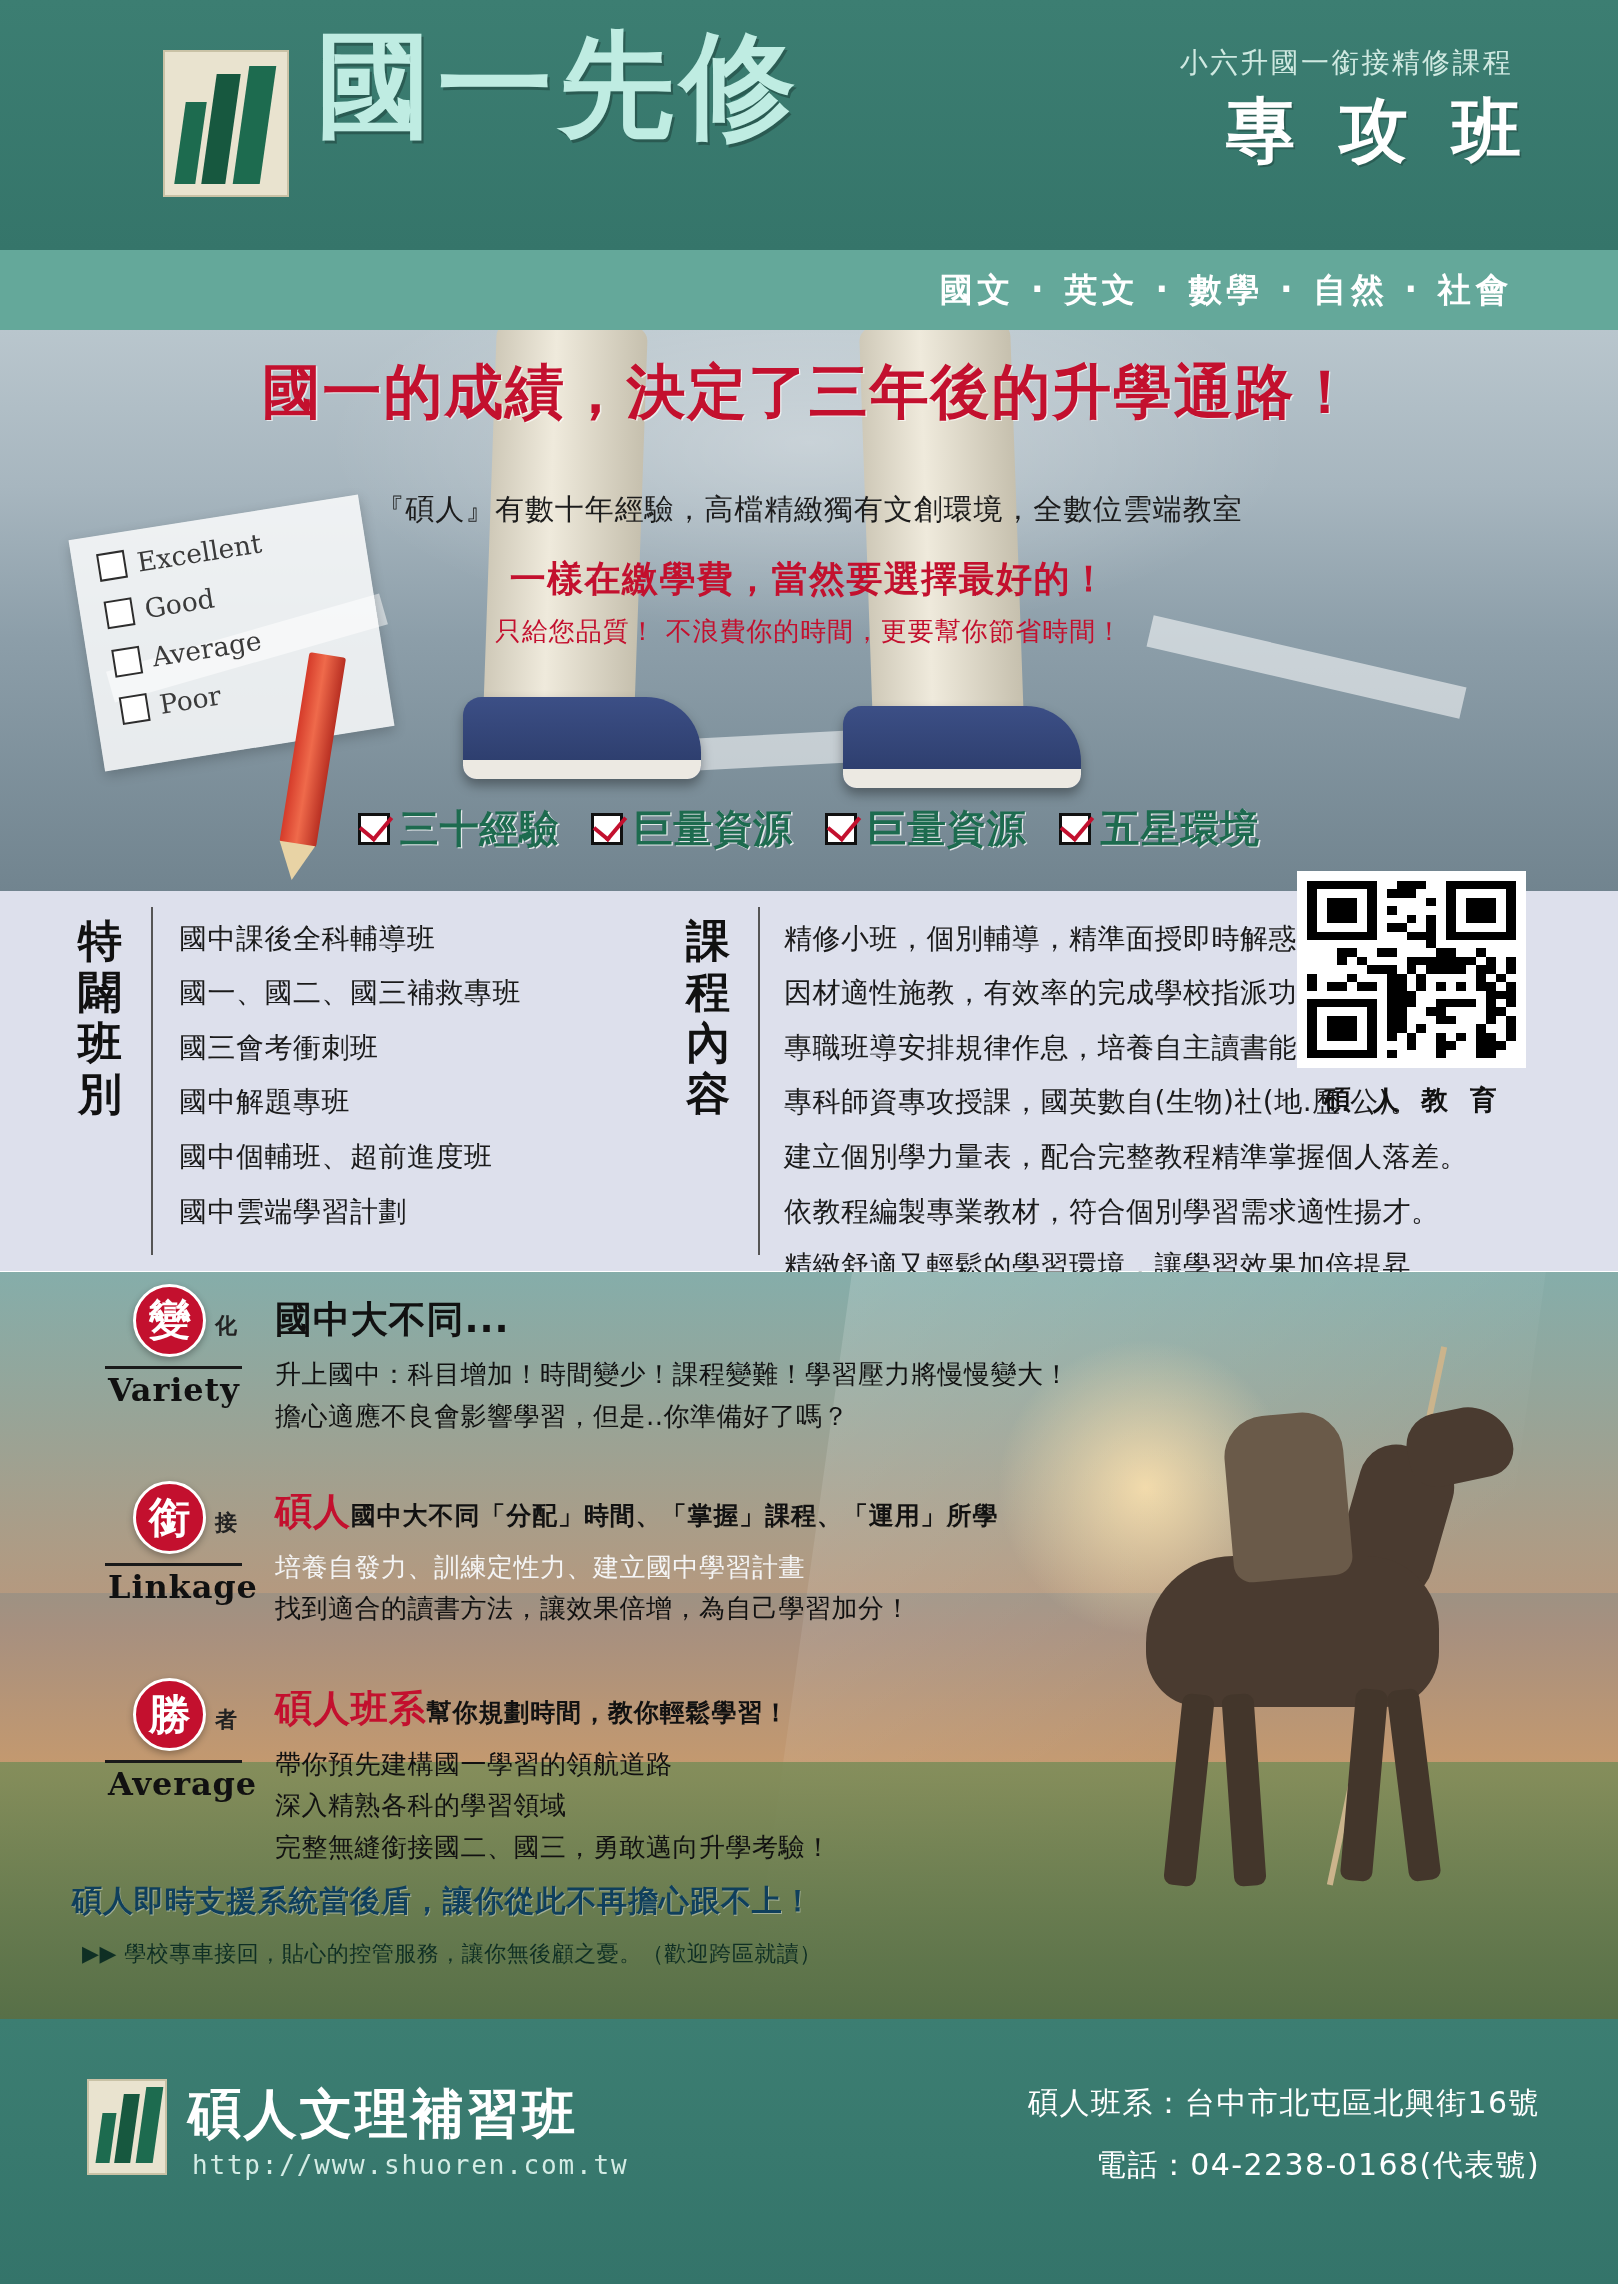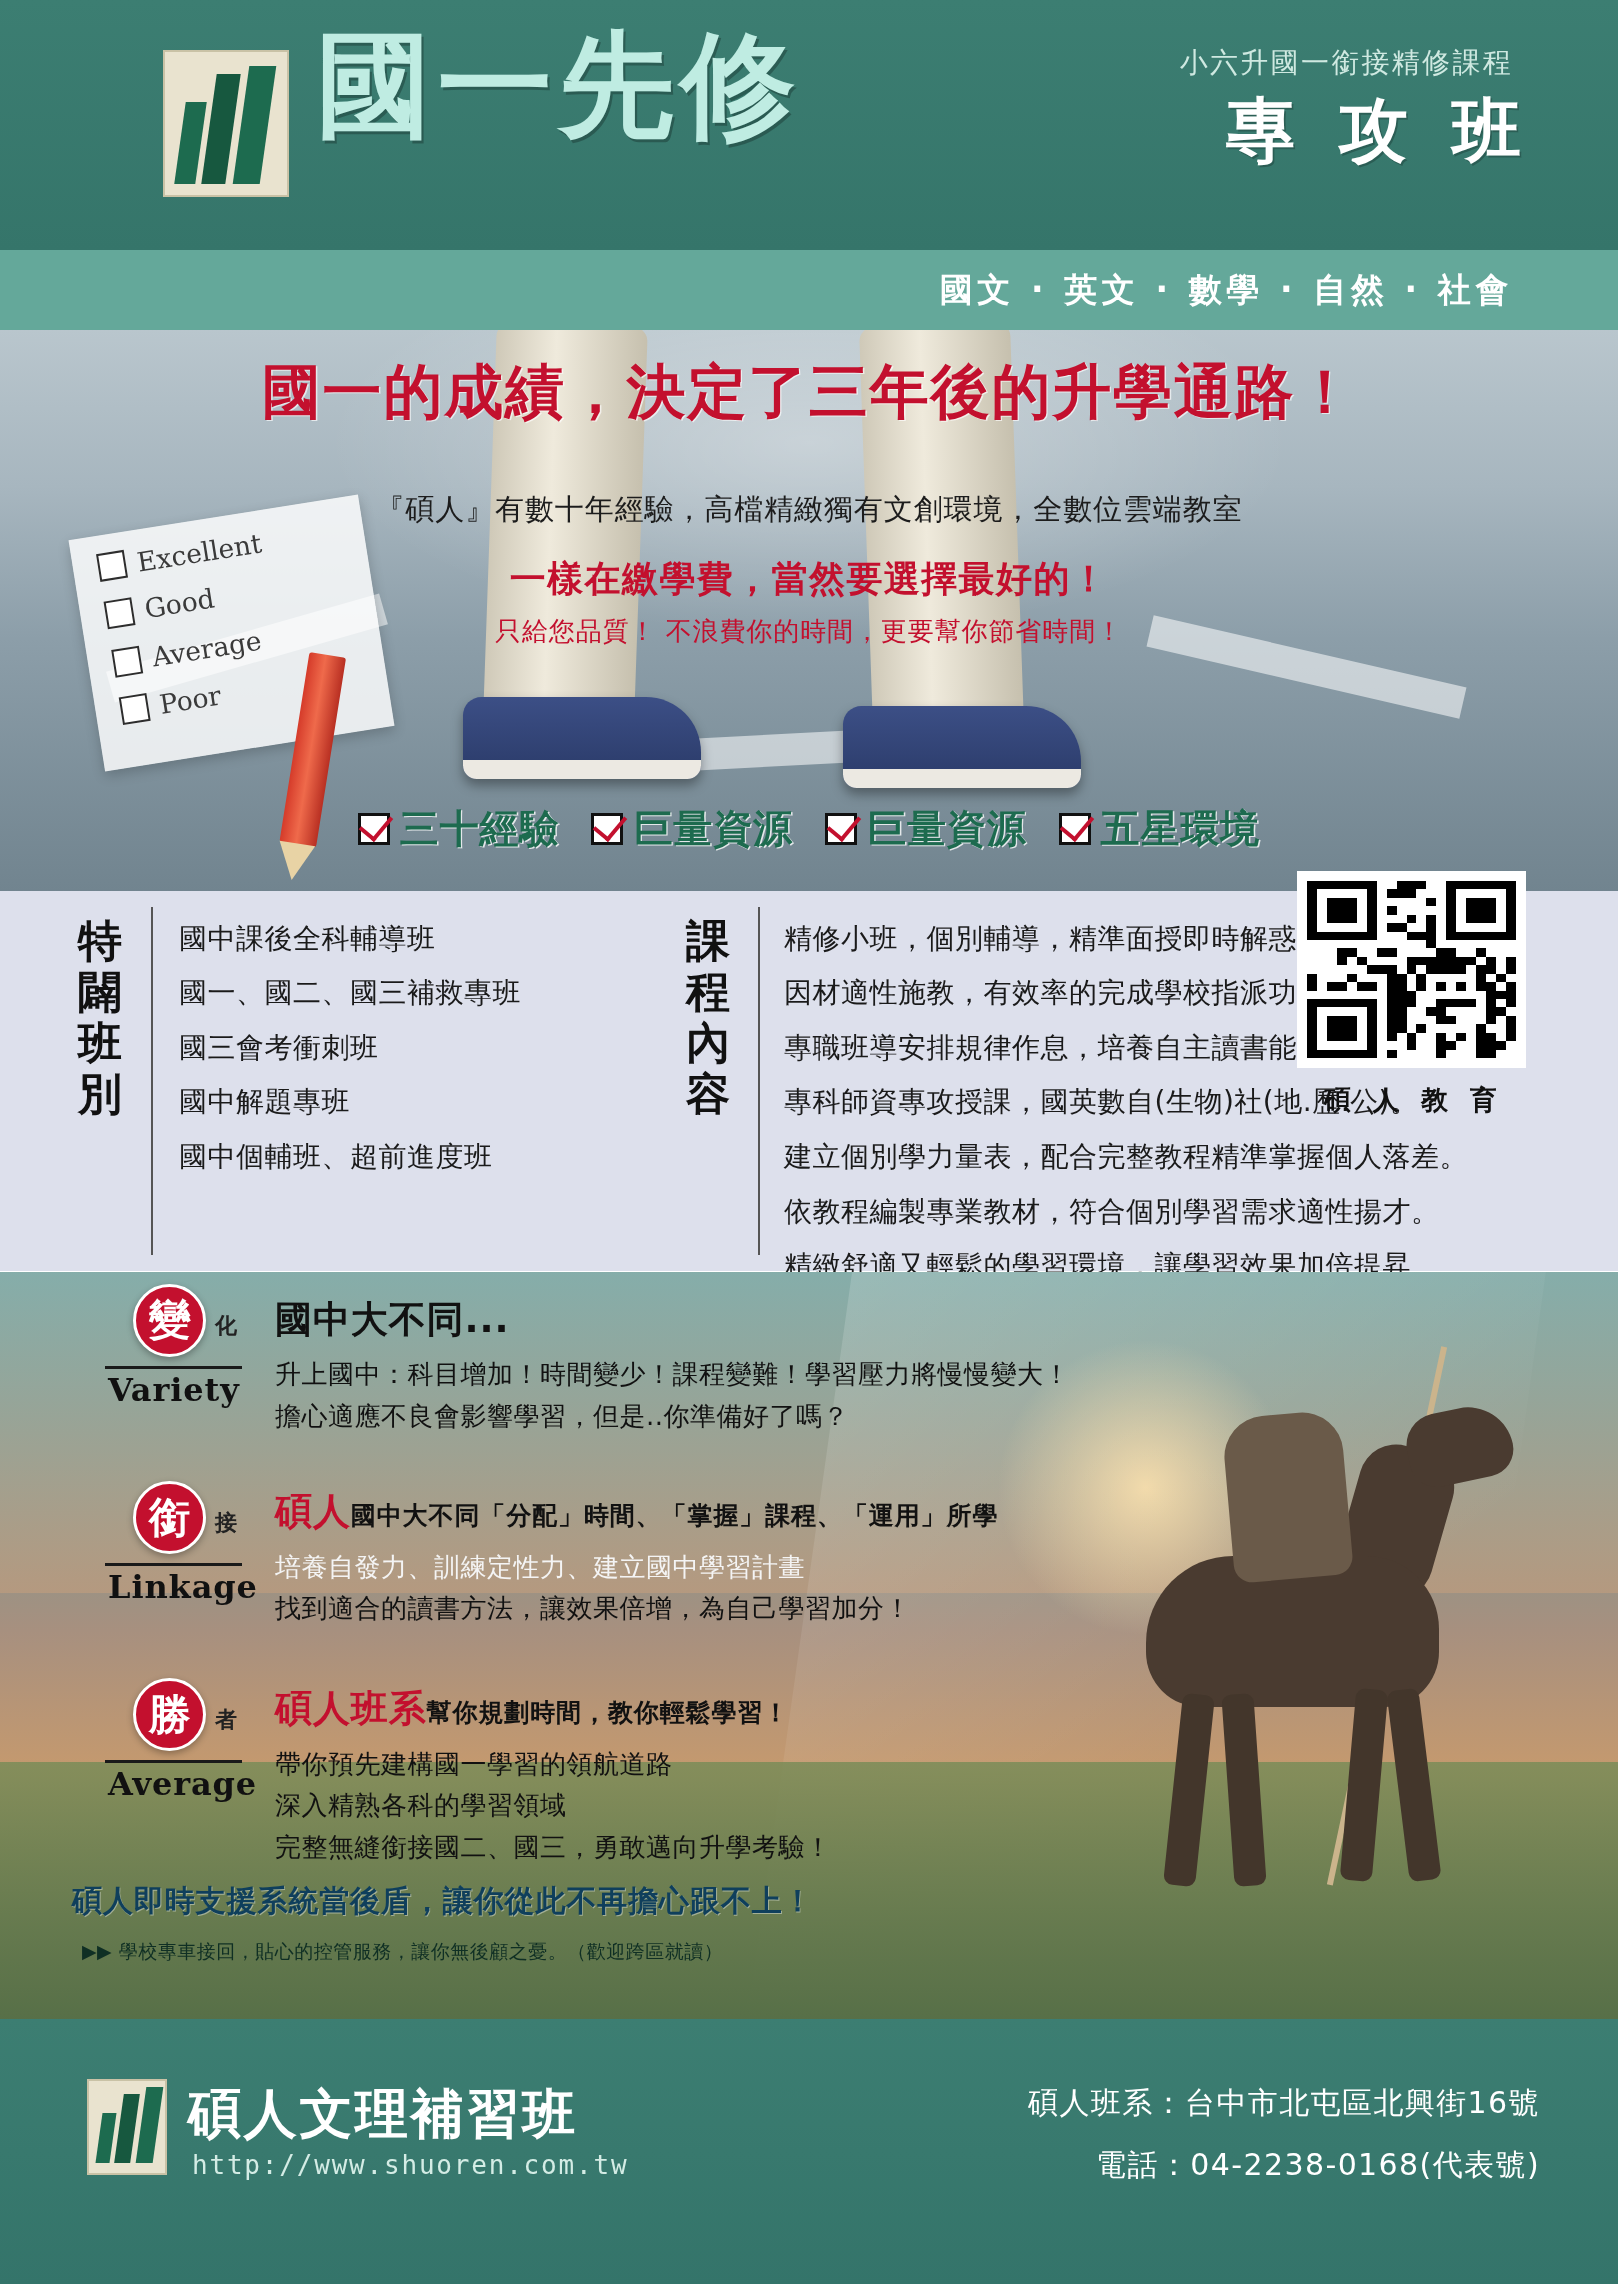--- a/index.html
+++ b/index.html
@@ -225,21 +225,21 @@
   .vtext { position:absolute; font-size:26px; color:#111; line-height:1.55; letter-spacing:0.5px; }
   .vtext.white { color:#f4f4f4; }
 
   .footline1 {
     position:absolute; left:72px; top:609px; width:1283px;
     font-size:30px; font-weight:bold; color:#0f3f5c; letter-spacing:0.9px;
     text-shadow:0.9px 0.9px 0 rgba(255,255,255,.4);
   }
   .footline2 {
     position:absolute; left:82px; top:667px; width:1283px;
-    font-size:19px; color:#0f2f24; letter-spacing:0.5px;
+    font-size:22px; color:#0f2f24; letter-spacing:0.5px;
   }
 
   .qr {
     position:absolute; left:1297px; top:871px; width:229px; height:197px;
     background:#ffffff; padding:10px;
   }
   .qr-grid { width:100%; height:100%; display:grid;
     grid-template-columns:repeat(21,1fr); grid-template-rows:repeat(21,1fr); }
   .qr-grid i { background:#000; }
   .qr-cap {
@@ -359,20 +359,21 @@
 
   <div class="band">
     <div class="vtitle vt-left">特闢班別</div>
     <div class="divider dv1"></div>
     <ul class="left-list">
       <li>國中課後全科輔導班</li>
       <li>國一、國二、國三補救專班</li>
       <li>國三會考衝刺班</li>
       <li>國中解題專班</li>
       <li>國中個輔班、超前進度班</li>
+      <li>國中雲端學習計劃</li>
     </ul>
 
     <div class="vtitle vt-right">課程內容</div>
     <div class="divider dv2"></div>
     <ul class="right-list">
       <li>精修小班，個別輔導，精準面授即時解惑。</li>
       <li>因材適性施教，有效率的完成學校指派功課。</li>
       <li>專職班導安排規律作息，培養自主讀書能力。</li>
       <li>專科師資專攻授課，國英數自(生物)社(地.歷.公)。</li>
       <li>建立個別學力量表，配合完整教程精準掌握個人落差。</li>

